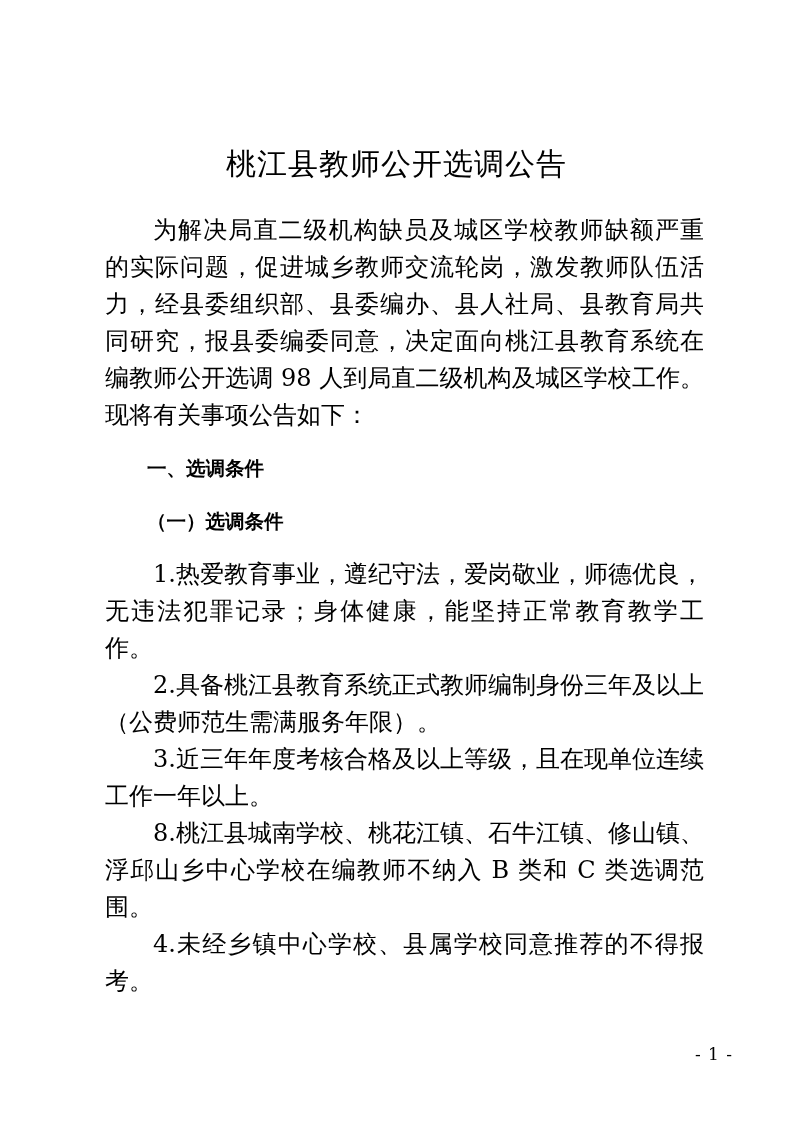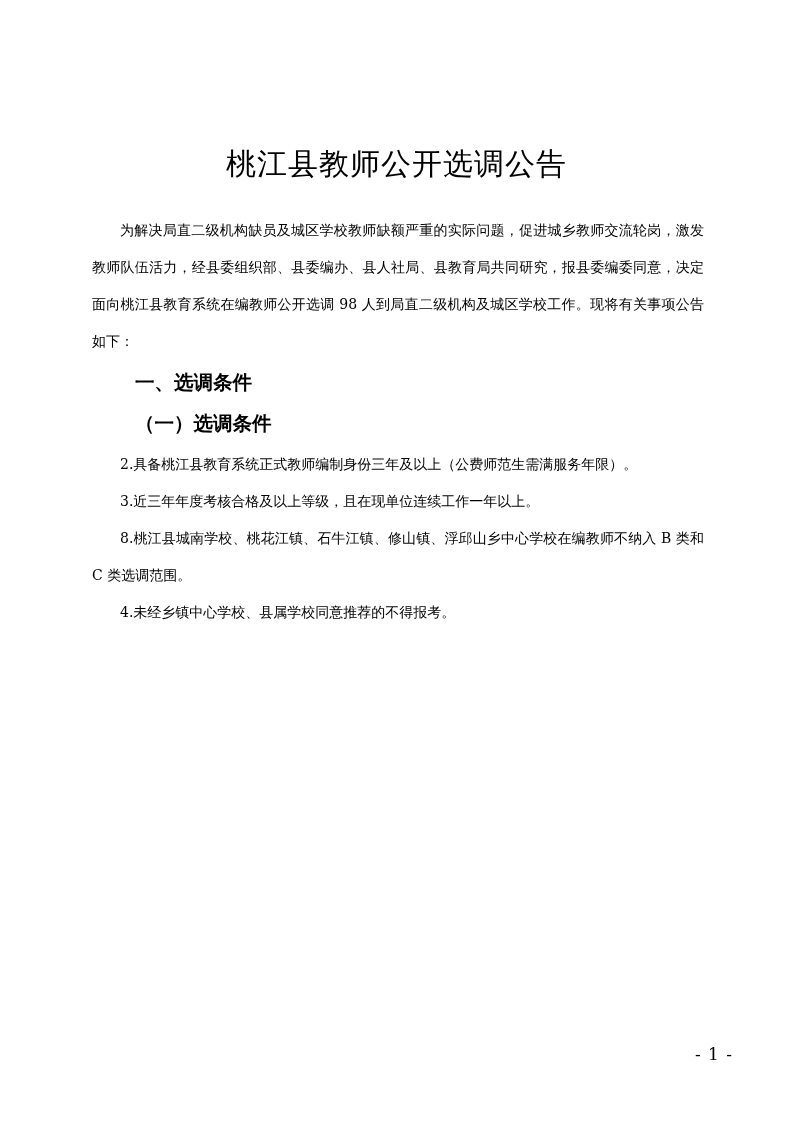--- a/index.html
+++ b/index.html
@@ -34,30 +34,30 @@
     letter-spacing: 1px;
     font-family: "DejaVu Sans", "Liberation Sans", sans-serif;
   }
   .body-block {
     position: absolute;
     left: 92px;
     top: 212px;
     width: 612px;
   }
   p.para {
-    margin: 0 0 0 0;
-    font-size: 14px;
+    margin: 0 0 0 13px;
+    font-size: 24px;
     line-height: 37px;
     text-align: justify;
     text-justify: inter-ideograph;
     text-indent: 2em;
     font-family: "DejaVu Serif", "Liberation Serif", serif;
   }
   p.heading {
-    margin: 4px;
+    margin: 16px;
     font-size: 19.5px;
     line-height: 37px;
     text-indent: 2em;
     font-weight: bold;
     font-family: "DejaVu Sans", "Liberation Sans", sans-serif;
   }
   .page-number {
     position: absolute;
     right: 60px;
     bottom: 58px;
@@ -70,20 +70,21 @@
 <body>
 
 <div class="page">
 
   <h1 class="doc-title">桃江县教师公开选调公告</h1>
 
   <div class="body-block">
     <p class="para">为解决局直二级机构缺员及城区学校教师缺额严重的实际问题，促进城乡教师交流轮岗，激发教师队伍活力，经县委组织部、县委编办、县人社局、县教育局共同研究，报县委编委同意，决定面向桃江县教育系统在编教师公开选调 98 人到局直二级机构及城区学校工作。现将有关事项公告如下：</p>
     <p class="heading">一、选调条件</p>
     <p class="heading">（一）选调条件</p>
+    <p class="para">1.热爱教育事业，遵纪守法，爱岗敬业，师德优良，无违法犯罪记录；身体健康，能坚持正常教育教学工作。</p>
     <p class="para">2.具备桃江县教育系统正式教师编制身份三年及以上（公费师范生需满服务年限）。</p>
     <p class="para">3.近三年年度考核合格及以上等级，且在现单位连续工作一年以上。</p>
     <p class="para">8.桃江县城南学校、桃花江镇、石牛江镇、修山镇、浮邱山乡中心学校在编教师不纳入 B 类和 C 类选调范围。</p>
     <p class="para">4.未经乡镇中心学校、县属学校同意推荐的不得报考。</p>
   </div>
 
   <div class="page-number">- 1 -</div>
 
 </div>
 

